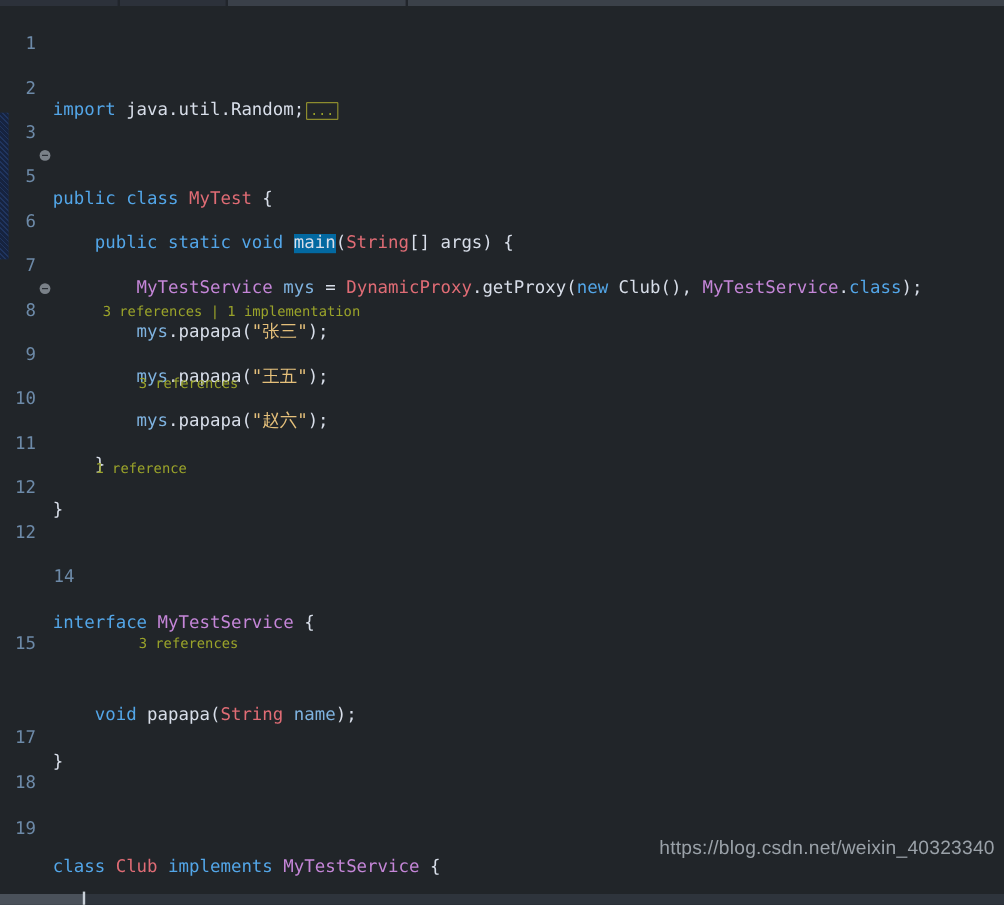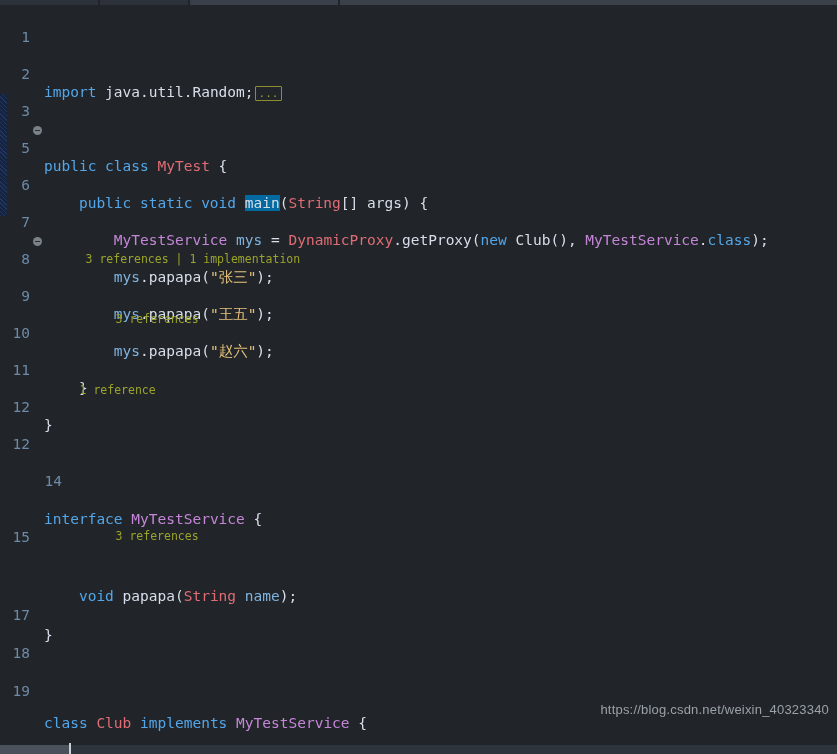--- a/index.html
+++ b/index.html
@@ -126,21 +126,21 @@
     border-radius: 1px;
     margin-left: 1px;
   }
 
   
   #watermark {
     position: absolute;
     right: 8px;
     bottom: 28px;
     color: #9aa1a8;
-    font-size: 13px;
+    font-size: 16px;
     font-family: "Liberation Sans", sans-serif;
     letter-spacing: 0.2px;
   }
 
   
   #hscroll-track {
     position: absolute;
     left: 0; bottom: 0;
     width: 837px;
     height: 9px;

